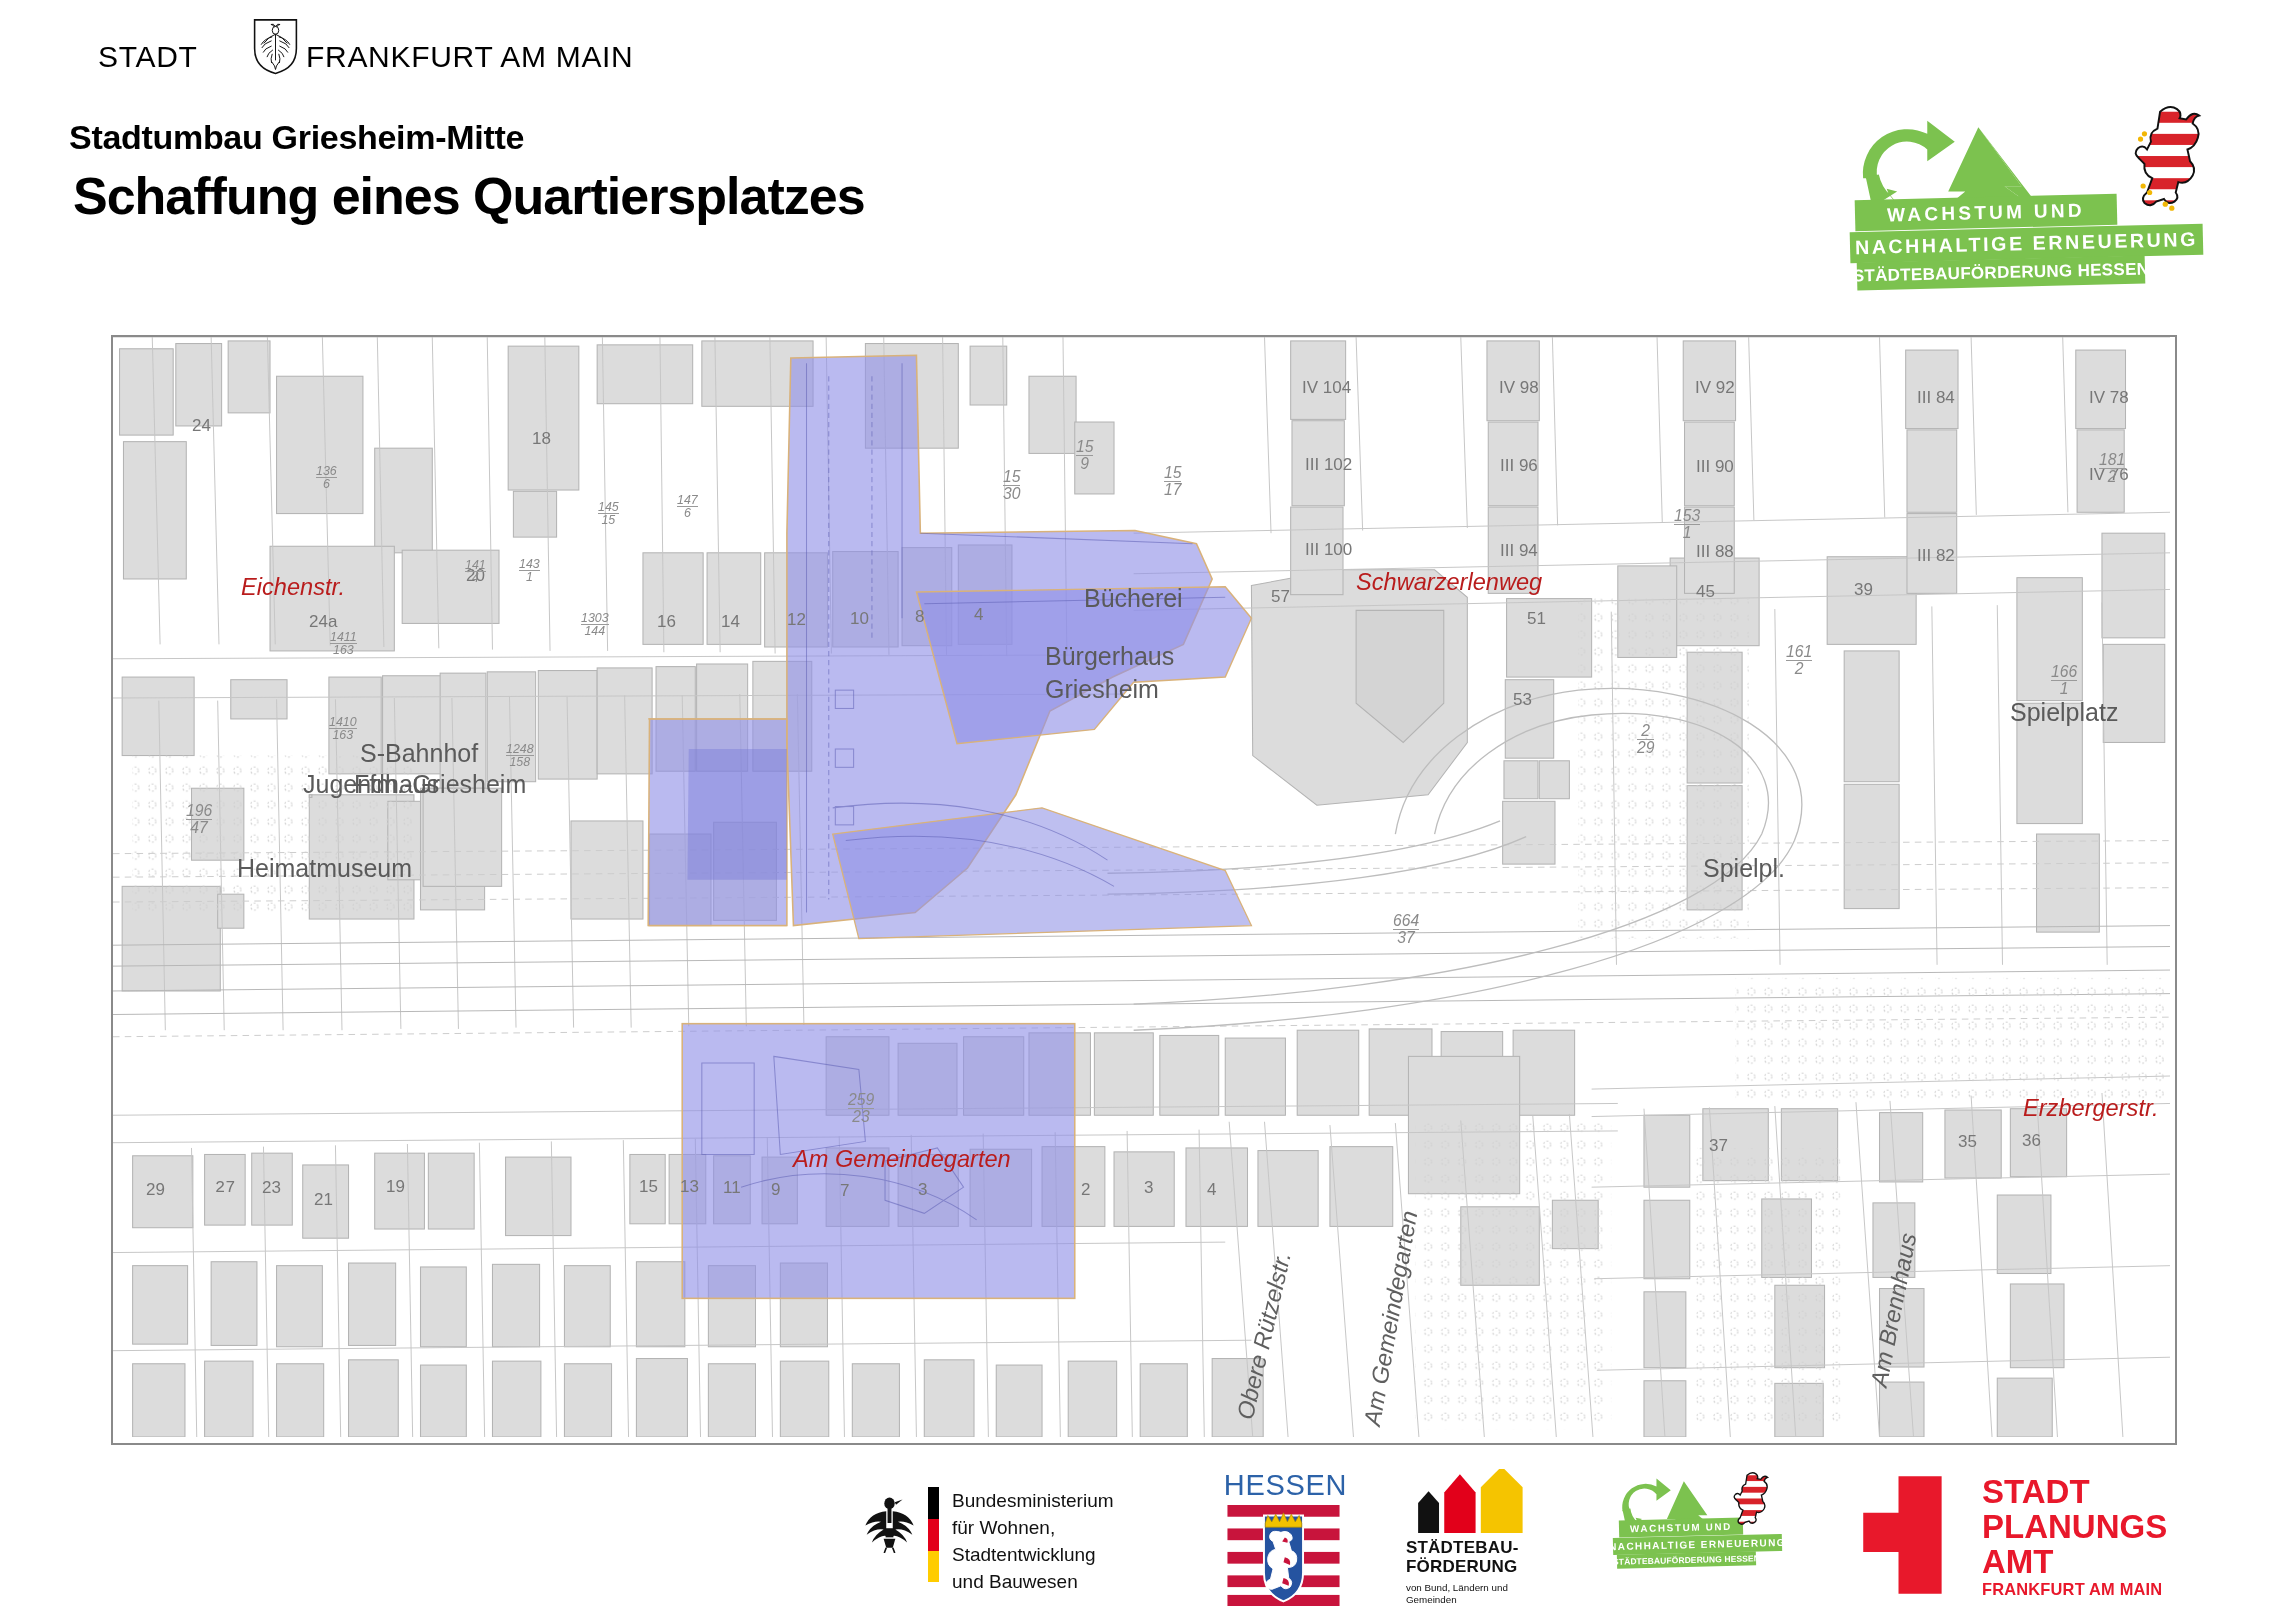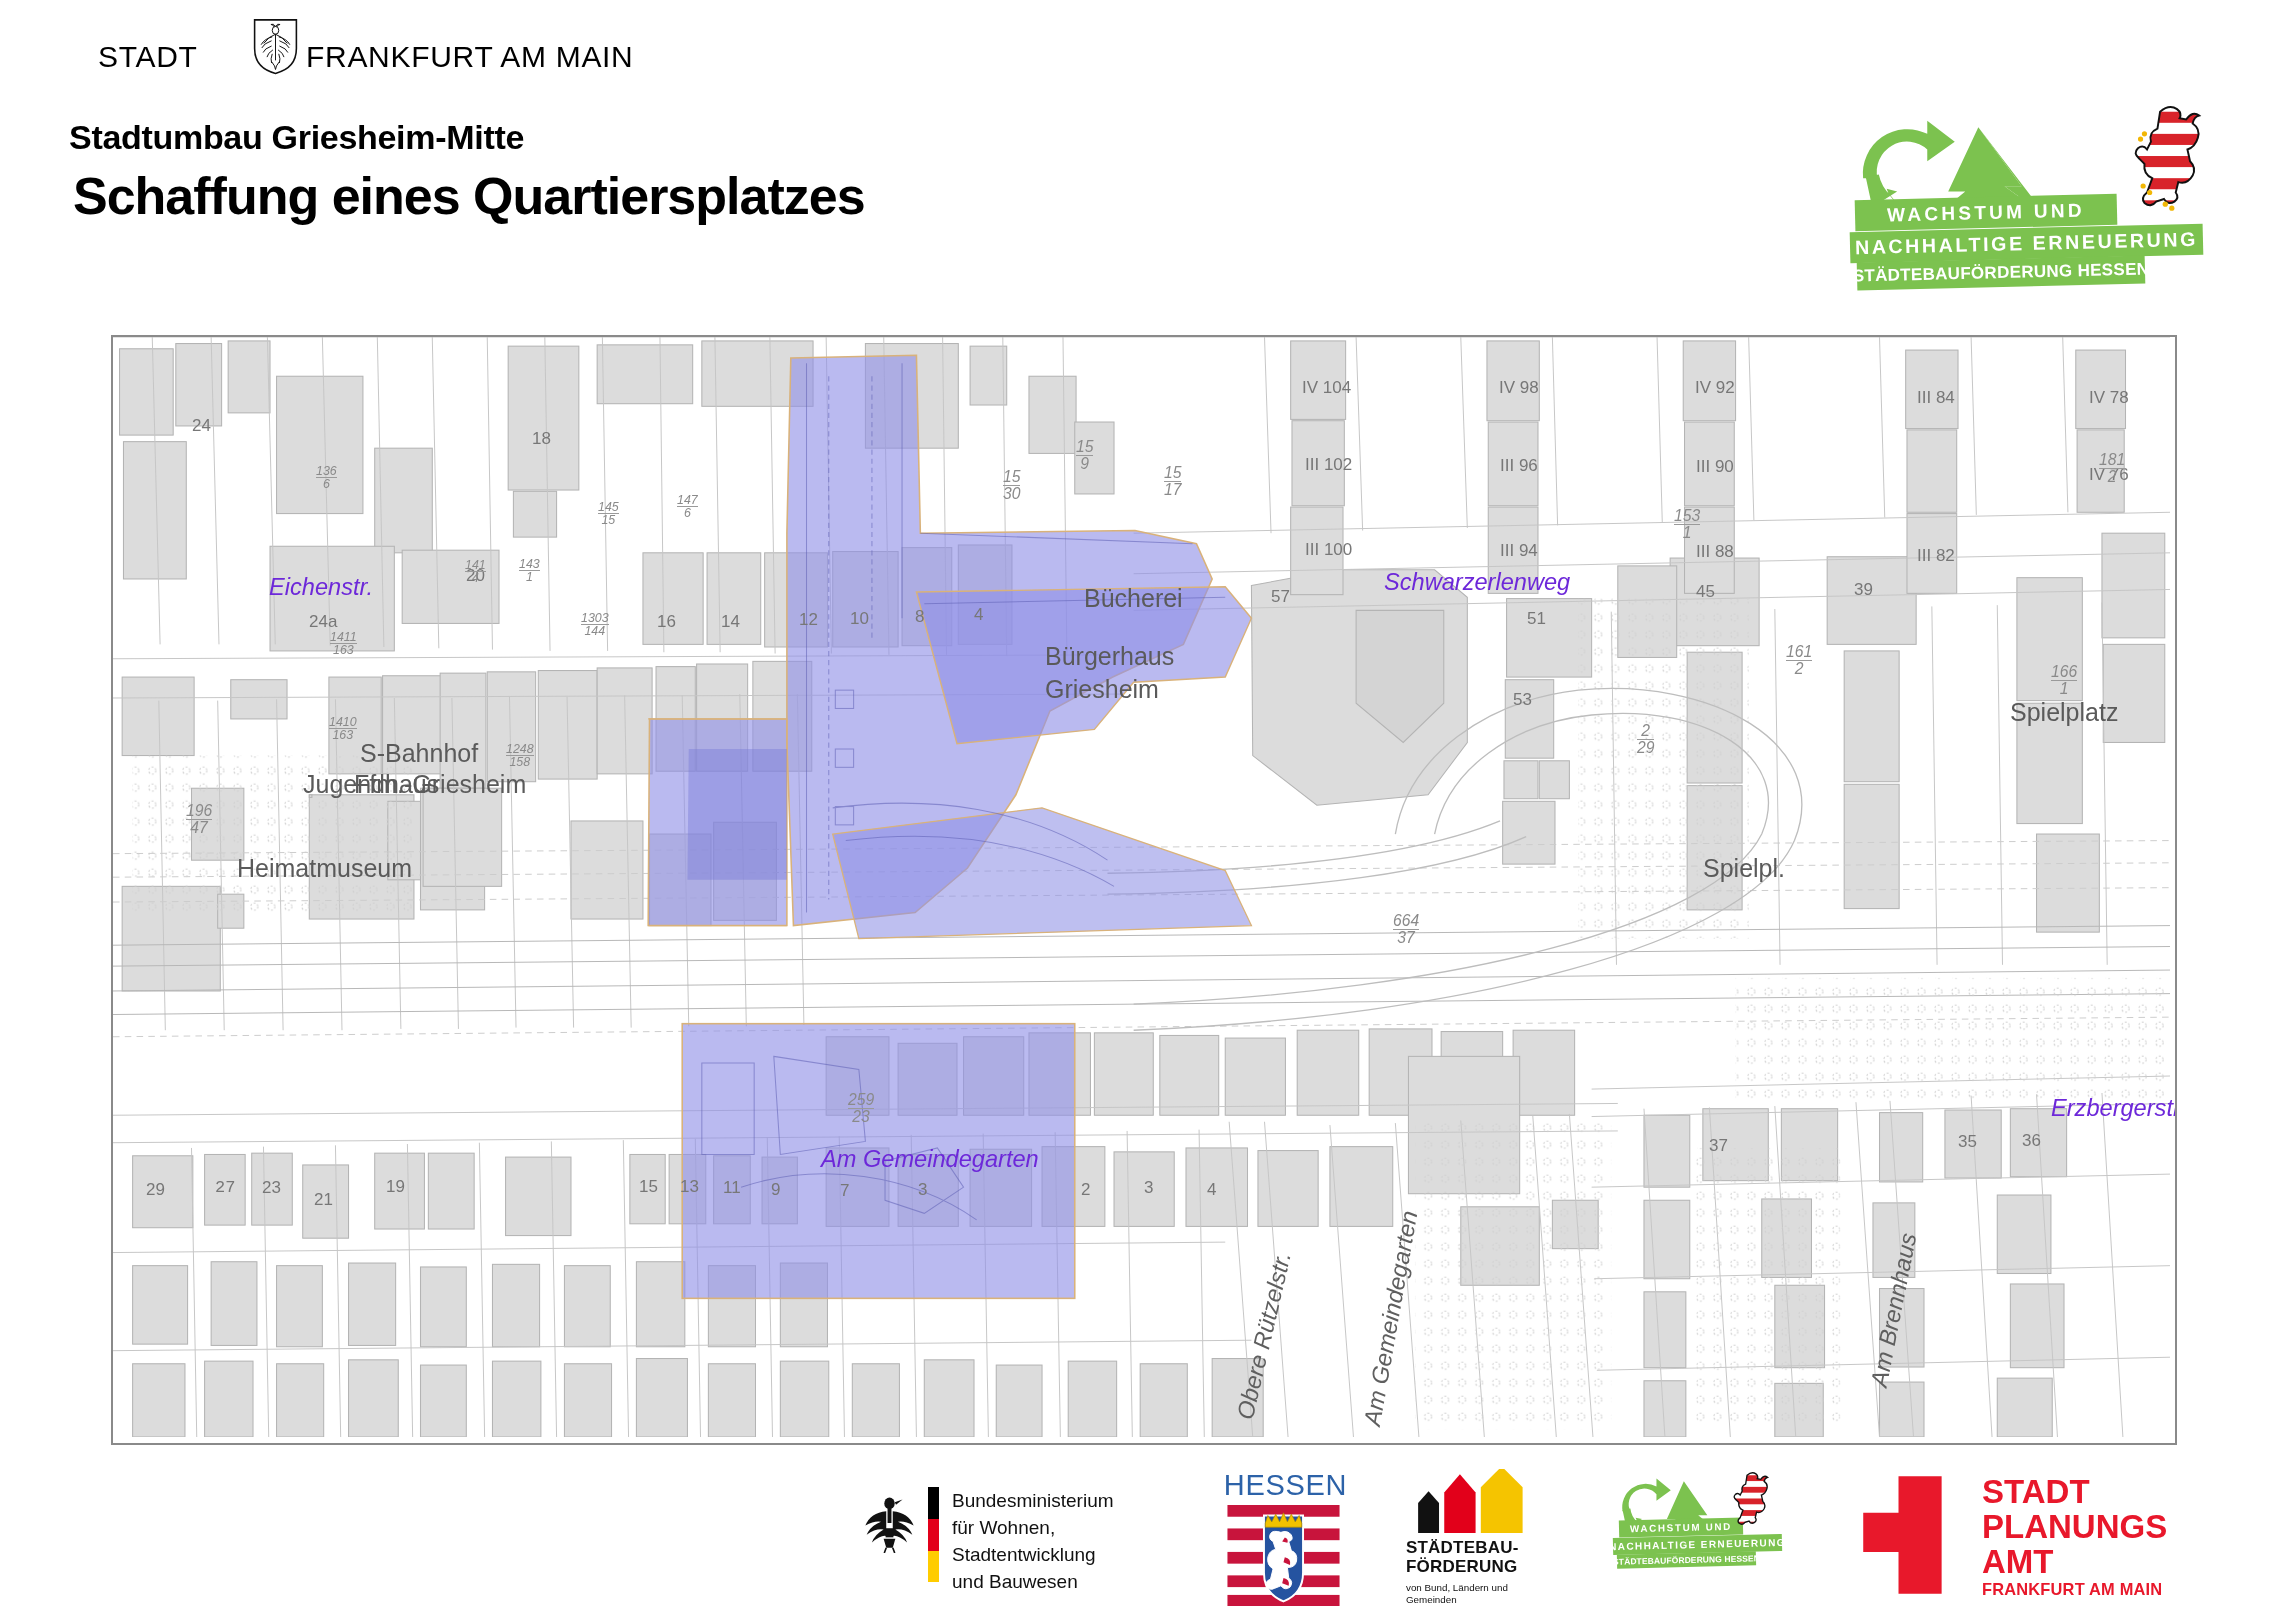--- a/index.html
+++ b/index.html
@@ -32,21 +32,21 @@
   .gl-b3{left:6.5px;top:141px;width:288px;height:27.5px;font-size:17px;letter-spacing:0.3px;
       transform:rotate(-1.4deg);}
   .gl-lion{position:absolute;left:281px;top:-18.3px;width:79px;height:114px;}
 
   
   #map-frame{position:absolute;left:111px;top:335px;width:2062px;height:1106px;
       border:2.6px solid #8a8a8a;background:#ffffff;overflow:hidden;}
   #map-canvas{position:absolute;left:0;top:0;width:2057px;height:1100px;}
   .mlbl{position:absolute;font-family:"Liberation Sans",sans-serif;color:#6a6a6a;
       white-space:nowrap;pointer-events:none;}
-  .street{font-style:italic;font-size:23.6px;color:#6d28d9;margin-left:28px;}
+  .street{font-style:italic;font-size:23.6px;color:#b91c1c;}
   .poi{font-size:25px;color:#5a5a5a;}
   .vstreet{font-style:italic;font-size:23.6px;color:#5f5f5f;transform-origin:0 0;}
   .hnum{font-size:13px;color:#777;}
   .frac{font-size:12.4px;color:#8a8a8a;font-style:italic;text-align:center;line-height:1.0;}
   .frac b{display:block;border-bottom:0.7px solid #9a9a9a;font-weight:normal;}
 
   
   #footer{position:absolute;left:0;top:1462px;width:2295px;height:160px;}
   .f-blk{position:absolute;top:0;}
   #f-bund{left:864px;top:13px;width:314px;height:124px;}
@@ -511,21 +511,21 @@
   <div class="mlbl poi" style="left:190px;top:433px;">Jugendhaus</div>
   <div class="mlbl poi" style="left:124px;top:517px;">Heimatmuseum</div>
   <div class="mlbl poi" style="left:1590px;top:517px;">Spielpl.</div>
 
   <div class="mlbl hnum" style="left:79px;top:79px;font-size:17px;">24</div>
   <div class="mlbl hnum" style="left:196px;top:275px;font-size:17px;">24a</div>
   <div class="mlbl hnum" style="left:353px;top:229px;font-size:17px;">20</div>
   <div class="mlbl hnum" style="left:419px;top:92px;font-size:17px;">18</div>
   <div class="mlbl hnum" style="left:544px;top:275px;font-size:17px;">16</div>
   <div class="mlbl hnum" style="left:608px;top:275px;font-size:17px;">14</div>
-  <div class="mlbl hnum" style="left:674px;top:273px;font-size:17px;margin-left:12px;">12</div>
+  <div class="mlbl hnum" style="left:674px;top:273px;font-size:17px;">12</div>
   <div class="mlbl hnum" style="left:737px;top:272px;font-size:17px;">10</div>
   <div class="mlbl hnum" style="left:802px;top:270px;font-size:17px;">8</div>
   <div class="mlbl hnum" style="left:861px;top:268px;font-size:17px;">4</div>
   <div class="mlbl hnum" style="left:1189px;top:41px;font-size:17px;">IV 104</div>
   <div class="mlbl hnum" style="left:1192px;top:118px;font-size:17px;">III 102</div>
   <div class="mlbl hnum" style="left:1192px;top:203px;font-size:17px;">III 100</div>
   <div class="mlbl hnum" style="left:1386px;top:41px;font-size:17px;">IV 98</div>
   <div class="mlbl hnum" style="left:1387px;top:119px;font-size:17px;">III 96</div>
   <div class="mlbl hnum" style="left:1387px;top:204px;font-size:17px;">III 94</div>
   <div class="mlbl hnum" style="left:1582px;top:41px;font-size:17px;">IV 92</div>

